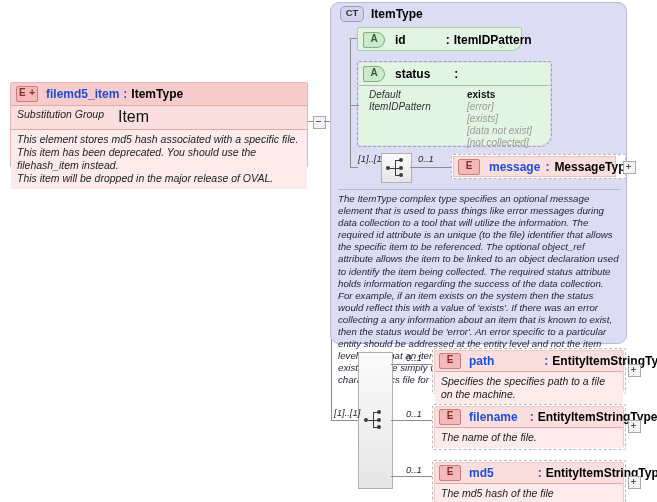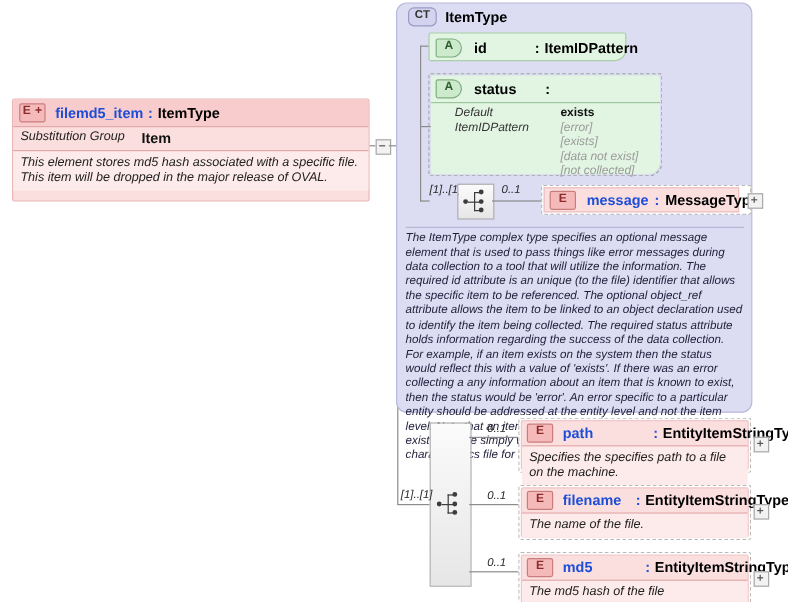--- a/index.html
+++ b/index.html
@@ -73,21 +73,21 @@
     font-size:10px;font-weight:bold;color:#2e5e2e;
     border:1px solid #7fae7f;background:#cdeacd;border-radius:2px 8px 8px 2px;
     display:inline-block;flex:0 0 auto;
   }
   .aname{font-weight:bold;font-size:12px;color:#000;}
   .atype{font-weight:bold;font-size:12px;color:#000;}
 
   
   .enumtable{
     border-top:1px solid #9ec69e;
-    display:flex;gap:10px;padding:3px 6px 5px 20px;
+    display:flex;gap:20px;padding:3px 6px 5px 10px;
     font-size:10px;
   }
   .enumtable .lbl{font-style:italic;color:#333;line-height:12px;width:78px;flex:0 0 auto;}
   .enumtable .vals{line-height:12px;}
   .enumtable .vals .def{font-weight:bold;color:#111;}
   .enumtable .vals .opt{color:#9a9a9a;font-style:italic;}
 
   
   #ct-doc{
     left:338px;top:189px;width:282px;height:148px;
@@ -136,24 +136,25 @@
     <span class="badge" style="position:relative;">
       <span style="position:absolute;left:2px;top:0;">E</span>
       <span style="position:absolute;right:2px;top:0;">+</span>
     </span>
     <span class="ename">filemd5_item</span>
     <span class="ename" style="margin-left:-4px;">:</span>
     <span class="etype" style="margin-left:-4px;">ItemType</span>
   </div>
   <div style="display:flex;gap:14px;padding:2px 6px 3px 6px;border-top:1px solid #e3a9a9;background:#fbdede;">
     <span style="font-style:italic;font-size:10.5px;color:#222;">Substitution Group</span>
-    <span style="font-size:12px;font-weight:bold;color:#111;">Item</span>
+    <span style="font-size:16px;font-weight:normal;color:#111;">Item</span>
   </div>
   <div class="doc">
     <div>This element stores md5 hash associated with a specific file.</div>
+    <div>This item has been deprecated. You should use the filehash_item instead.</div>
     <div>This item will be dropped in the major release of OVAL.</div>
   </div>
 </div>
 
 <div class="ln hline abs" style="left:308px;top:121px;width:5px;"></div>
 <div class="exp" id="root-collapse" style="left:313px;top:116px;"></div>
 <div class="ln hline abs" style="left:324px;top:121px;width:8px;"></div>
 <div class="ln vline abs" style="left:331px;top:121px;height:299px;"></div>
 <div class="ln hline abs" style="left:331px;top:167px;width:27px;"></div>
 <div class="ln hline abs" style="left:331px;top:420px;width:27px;"></div>

